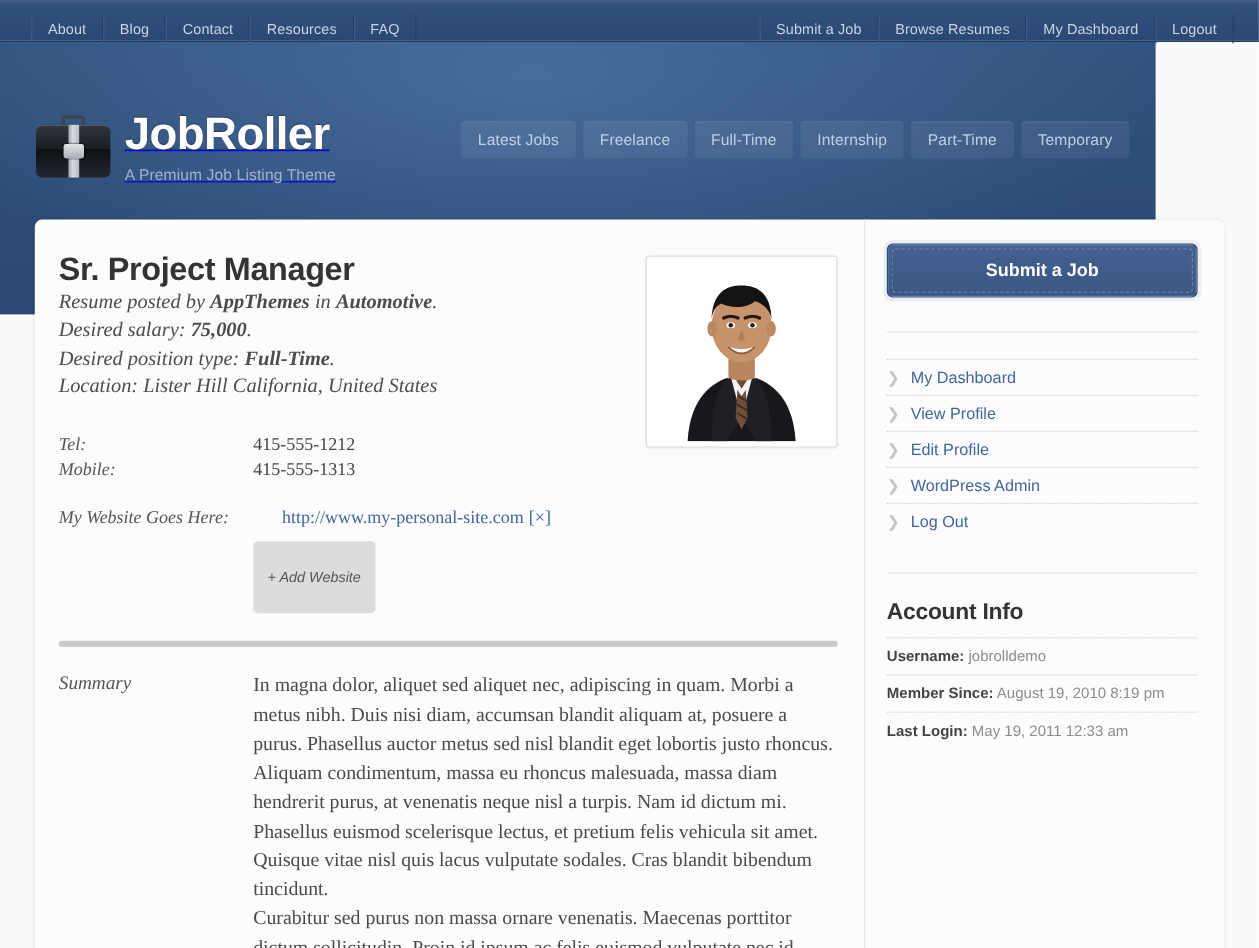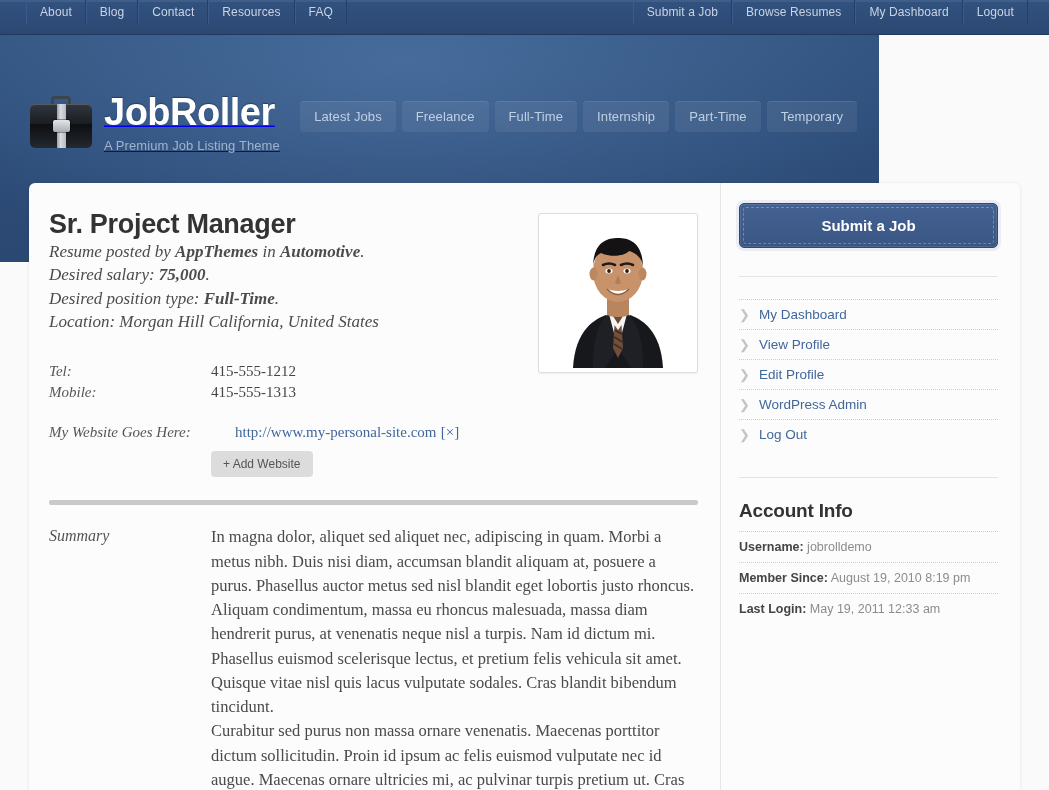--- a/index.html
+++ b/index.html
@@ -24,21 +24,21 @@
   }
   .topbar::before {
     content: "";
     position: absolute;
     top: 0; left: 0; right: 0;
     height: 2px;
     background: rgba(255,255,255,0.07);
   }
   .topnav {
     position: absolute;
-    top: 0;
+    top: 12px;
     height: 24px;
     display: flex;
     align-items: stretch;
   }
   .topnav.left { left: 26px; }
   .topnav.right { right: 21px; }
   .topnav-item {
     display: flex;
     align-items: center;
     padding: 0 13px;
@@ -49,21 +49,21 @@
     border-right: 1px solid #24406a;
     white-space: nowrap;
     letter-spacing: 0.1px;
   }
   .topnav-item:first-child { border-left: 1px solid #3a5c8c; }
 
   
   .header {
     position: absolute;
     top: 35px; left: 0;
-    width: 879px;
+    width: 963px;
     height: 227px;
     background: #2f5282;
     background:
       radial-gradient(ellipse 760px 300px at 46% 12%, rgba(90,130,180,0.55) 0%, rgba(90,130,180,0.0) 70%),
       linear-gradient(to bottom, #31537f 0%, #2d4c78 55%, #2a4871 100%);
     overflow: hidden;
   }
 
   .logo-block {
     position: absolute;
@@ -209,28 +209,29 @@
     font-family: "Liberation Serif", serif;
     font-size: 15px;
     color: #41679b;
     text-decoration: none;
   }
   .remove-link { color: #41679b; text-decoration: none; }
   .add-website-btn {
     display: inline-block;
     margin-top: 8px;
     margin-left: 162px;
-    padding: 6px 12px;
+    padding: 23px 12px;
     font-size: 12px;
     color: #555555;
     background: #dcdcdc;
     border: none;
     border-radius: 4px;
     font-family: "Liberation Sans", sans-serif;
     cursor: pointer;
+    font-style: italic;
   }
 
   .photo-frame {
     width: 160px;
     height: 160px;
     background: #ffffff;
     border: 1px solid #dddddd;
     border-radius: 3px;
     padding: 4px;
     box-shadow: 0 1px 2px rgba(0,0,0,0.06);
@@ -400,21 +401,21 @@
         </div>
 
         <div class="meta-line">
           <span>Desired salary: </span><b>75,000</b><span>.</span>
         </div>
 
         <div class="meta-line">
           <span>Desired position type: </span><b>Full-Time</b><span>.</span>
         </div>
 
-        <div class="meta-line">Location: Morgan Hill California, United States</div>
+        <div class="meta-line">Location: Lister Hill California, United States</div>
 
         <div class="contact-table">
           <div class="contact-row">
             <span class="contact-label">Tel:</span>
             <span class="contact-value">415-555-1212</span>
           </div>
           <div class="contact-row">
             <span class="contact-label">Mobile:</span>
             <span class="contact-value">415-555-1313</span>
           </div>

